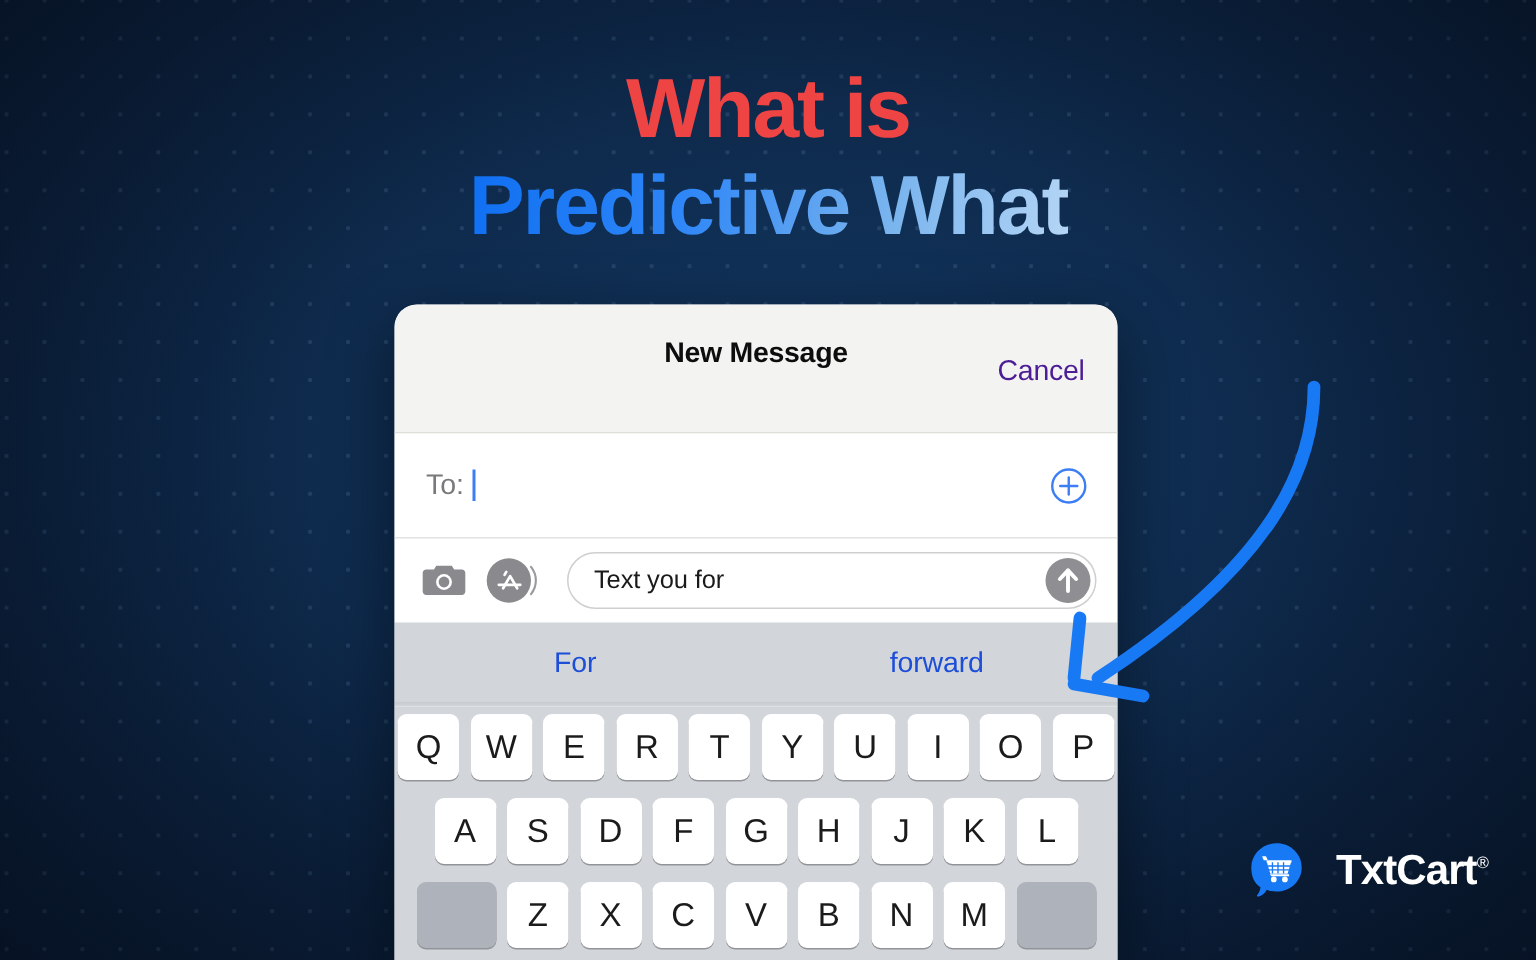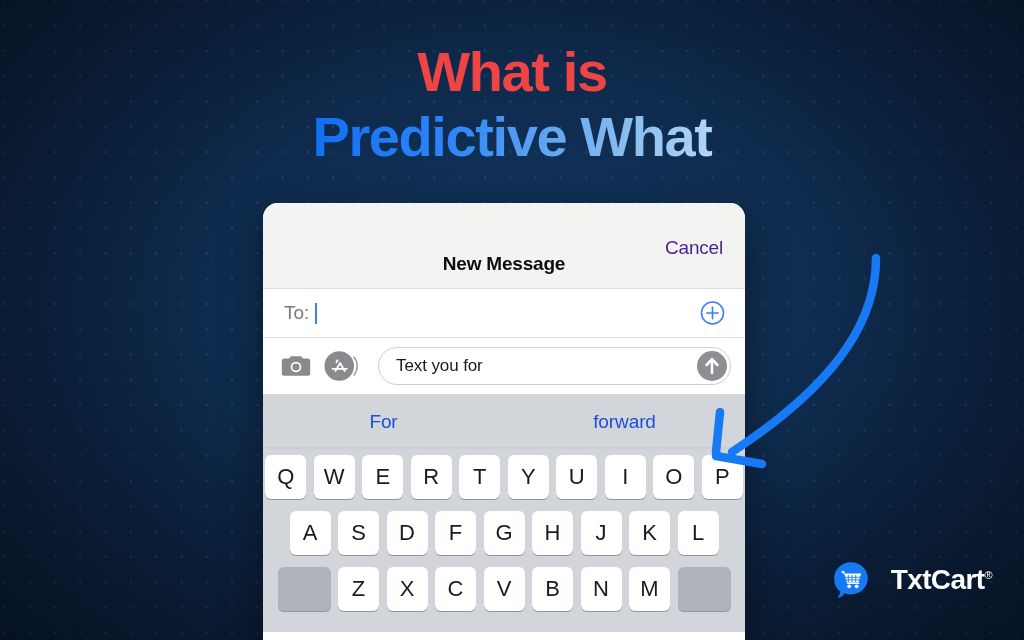--- a/index.html
+++ b/index.html
@@ -83,39 +83,39 @@
 
   .nav-bar {
     height: 86px;
     background: #f3f3f1;
     position: relative;
     border-bottom: 1px solid #dededa;
   }
   .nav-title {
     position: absolute;
     left: 0; right: 0;
-    top: 50px;
+    top: 22px;
     text-align: center;
     font-size: 19px;
     font-weight: 700;
     color: #0d0d0d;
     letter-spacing: -0.2px;
   }
   .nav-cancel {
     position: absolute;
     right: 22px;
     top: 34px;
     font-size: 19px;
     color: #4c1d95;
     letter-spacing: -0.2px;
   }
 
   
   .to-row {
-    height: 49px;
+    height: 70px;
     background: #ffffff;
     position: relative;
     border-bottom: 1px solid #e2e2e0;
     display: flex;
     align-items: center;
   }
   .to-label {
     margin-left: 21px;
     font-size: 19px;
     color: #79797c;

